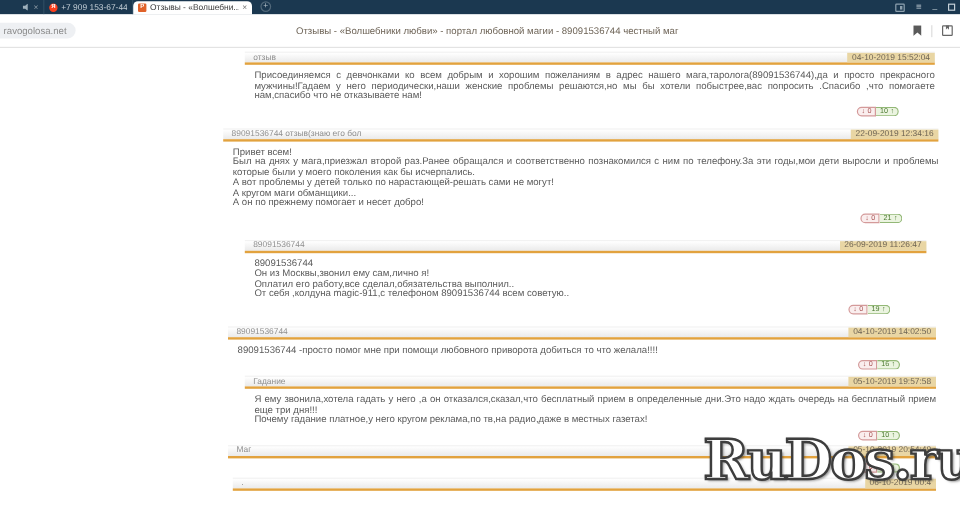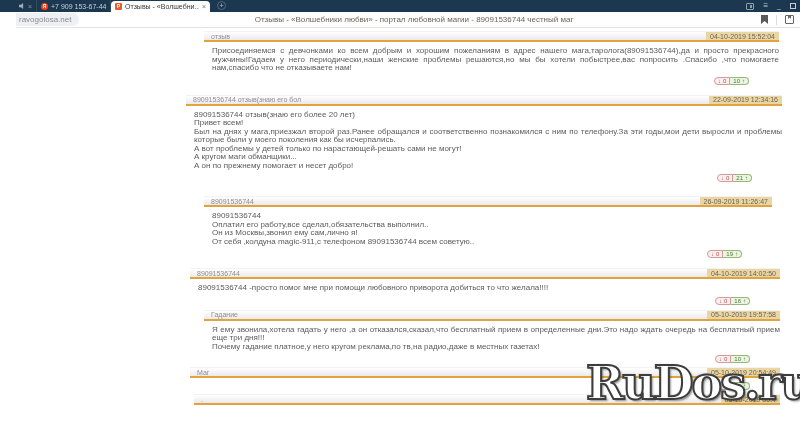--- a/index.html
+++ b/index.html
@@ -30,22 +30,22 @@
   .winctl { position:absolute; right:4px; top:0; height:12px; display:flex;
             align-items:center; gap:9px; color:#c4cfd7; }
   .panel-icon { width:8px; height:7px; border:1px solid #8da0ae; border-radius:1px;
                 position:relative; }
   .panel-icon::after { content:""; position:absolute; right:1px; top:1px; bottom:1px;
                        width:2px; background:#8da0ae; }
   .menu-icon { font-size:8px; line-height:8px; }
   .min-icon { font-size:7px; line-height:4px; }
   .restore-icon { width:6px; height:6px; border:1px solid #c4cfd7; }
 
-  .toolbar { height:16px; background:#fff; border-bottom:1px solid #e3e3e3;
-             position:relative; display:flex; align-items:center;margin-left:16px; }
+  .toolbar { height:28px; background:#fff; border-bottom:1px solid #e3e3e3;
+             position:relative; display:flex; align-items:center; }
   .address-pill { background:#eef0f3; border-radius:0 8px 8px 0; padding:2px 8px 2px 3px;
                   font-size:8px; color:#8b8b8b; }
   .page-title { position:absolute; left:162px; right:150px; text-align:center;
                 font-size:8px; color:#6e6457; white-space:nowrap; overflow:hidden; }
   .toolbar-icons { position:absolute; right:6px; display:flex; align-items:center; gap:8px; }
   .bookmark-icon { width:7px; height:9px; background:#5a5a5a;
                    clip-path:polygon(0 0,100% 0,100% 100%,50% 68%,0 100%); }
   .tb-divider { width:1px; height:10px; background:#ddd; }
   .collections-icon { width:9px; height:9px; border:1px solid #666; border-radius:1px;
                       position:relative; }
@@ -134,21 +134,20 @@
       </span>
     </div>
   </section>
 
   <section class="post" style="margin-left: 0px; margin-right: 0px; margin-bottom: 14px;">
     <div class="post-header">
       <span class="post-title">89091536744 отзыв(знаю его бол</span>
       <span class="post-date">22-09-2019 12:34:16</span>
     </div>
     <div class="post-body">
-        <div>89091536744 отзыв(знаю его более 20 лет)</div>
         <div>Привет всем!</div>
         <div>Был на днях у мага,приезжал второй раз.Ранее обращался и соответственно познакомился с ним по телефону.За эти годы,мои дети выросли и проблемы которые были у моего поколения как бы исчерпались.</div>
         <div>А вот проблемы у детей только по нарастающей-решать сами не могут!</div>
         <div>А кругом маги обманщики...</div>
         <div>А он по прежнему помогает и несет добро!</div>
       </div>
     <div class="vote-row">
       <span class="vote down">
         <span>↓</span>
           <span>0</span>
@@ -160,22 +159,22 @@
     </div>
   </section>
 
   <section class="post" style="margin-left: 18px; margin-right: 10px; margin-bottom: 10px;">
     <div class="post-header">
       <span class="post-title">89091536744</span>
       <span class="post-date">26-09-2019 11:26:47</span>
     </div>
     <div class="post-body">
         <div>89091536744</div>
+        <div>Он из Москвы,звонил ему сам,лично я!</div>
         <div>Оплатил его работу,все сделал,обязательства выполнил..</div>
-        <div>Он из Москвы,звонил ему сам,лично я!</div>
         <div>От себя ,колдуна magic-911,с телефоном 89091536744 всем советую..</div>
       </div>
     <div class="vote-row">
       <span class="vote down">
         <span>↓</span>
           <span>0</span>
       </span>
       <span class="vote up">
         <span>19</span>
           <span>↑</span>

